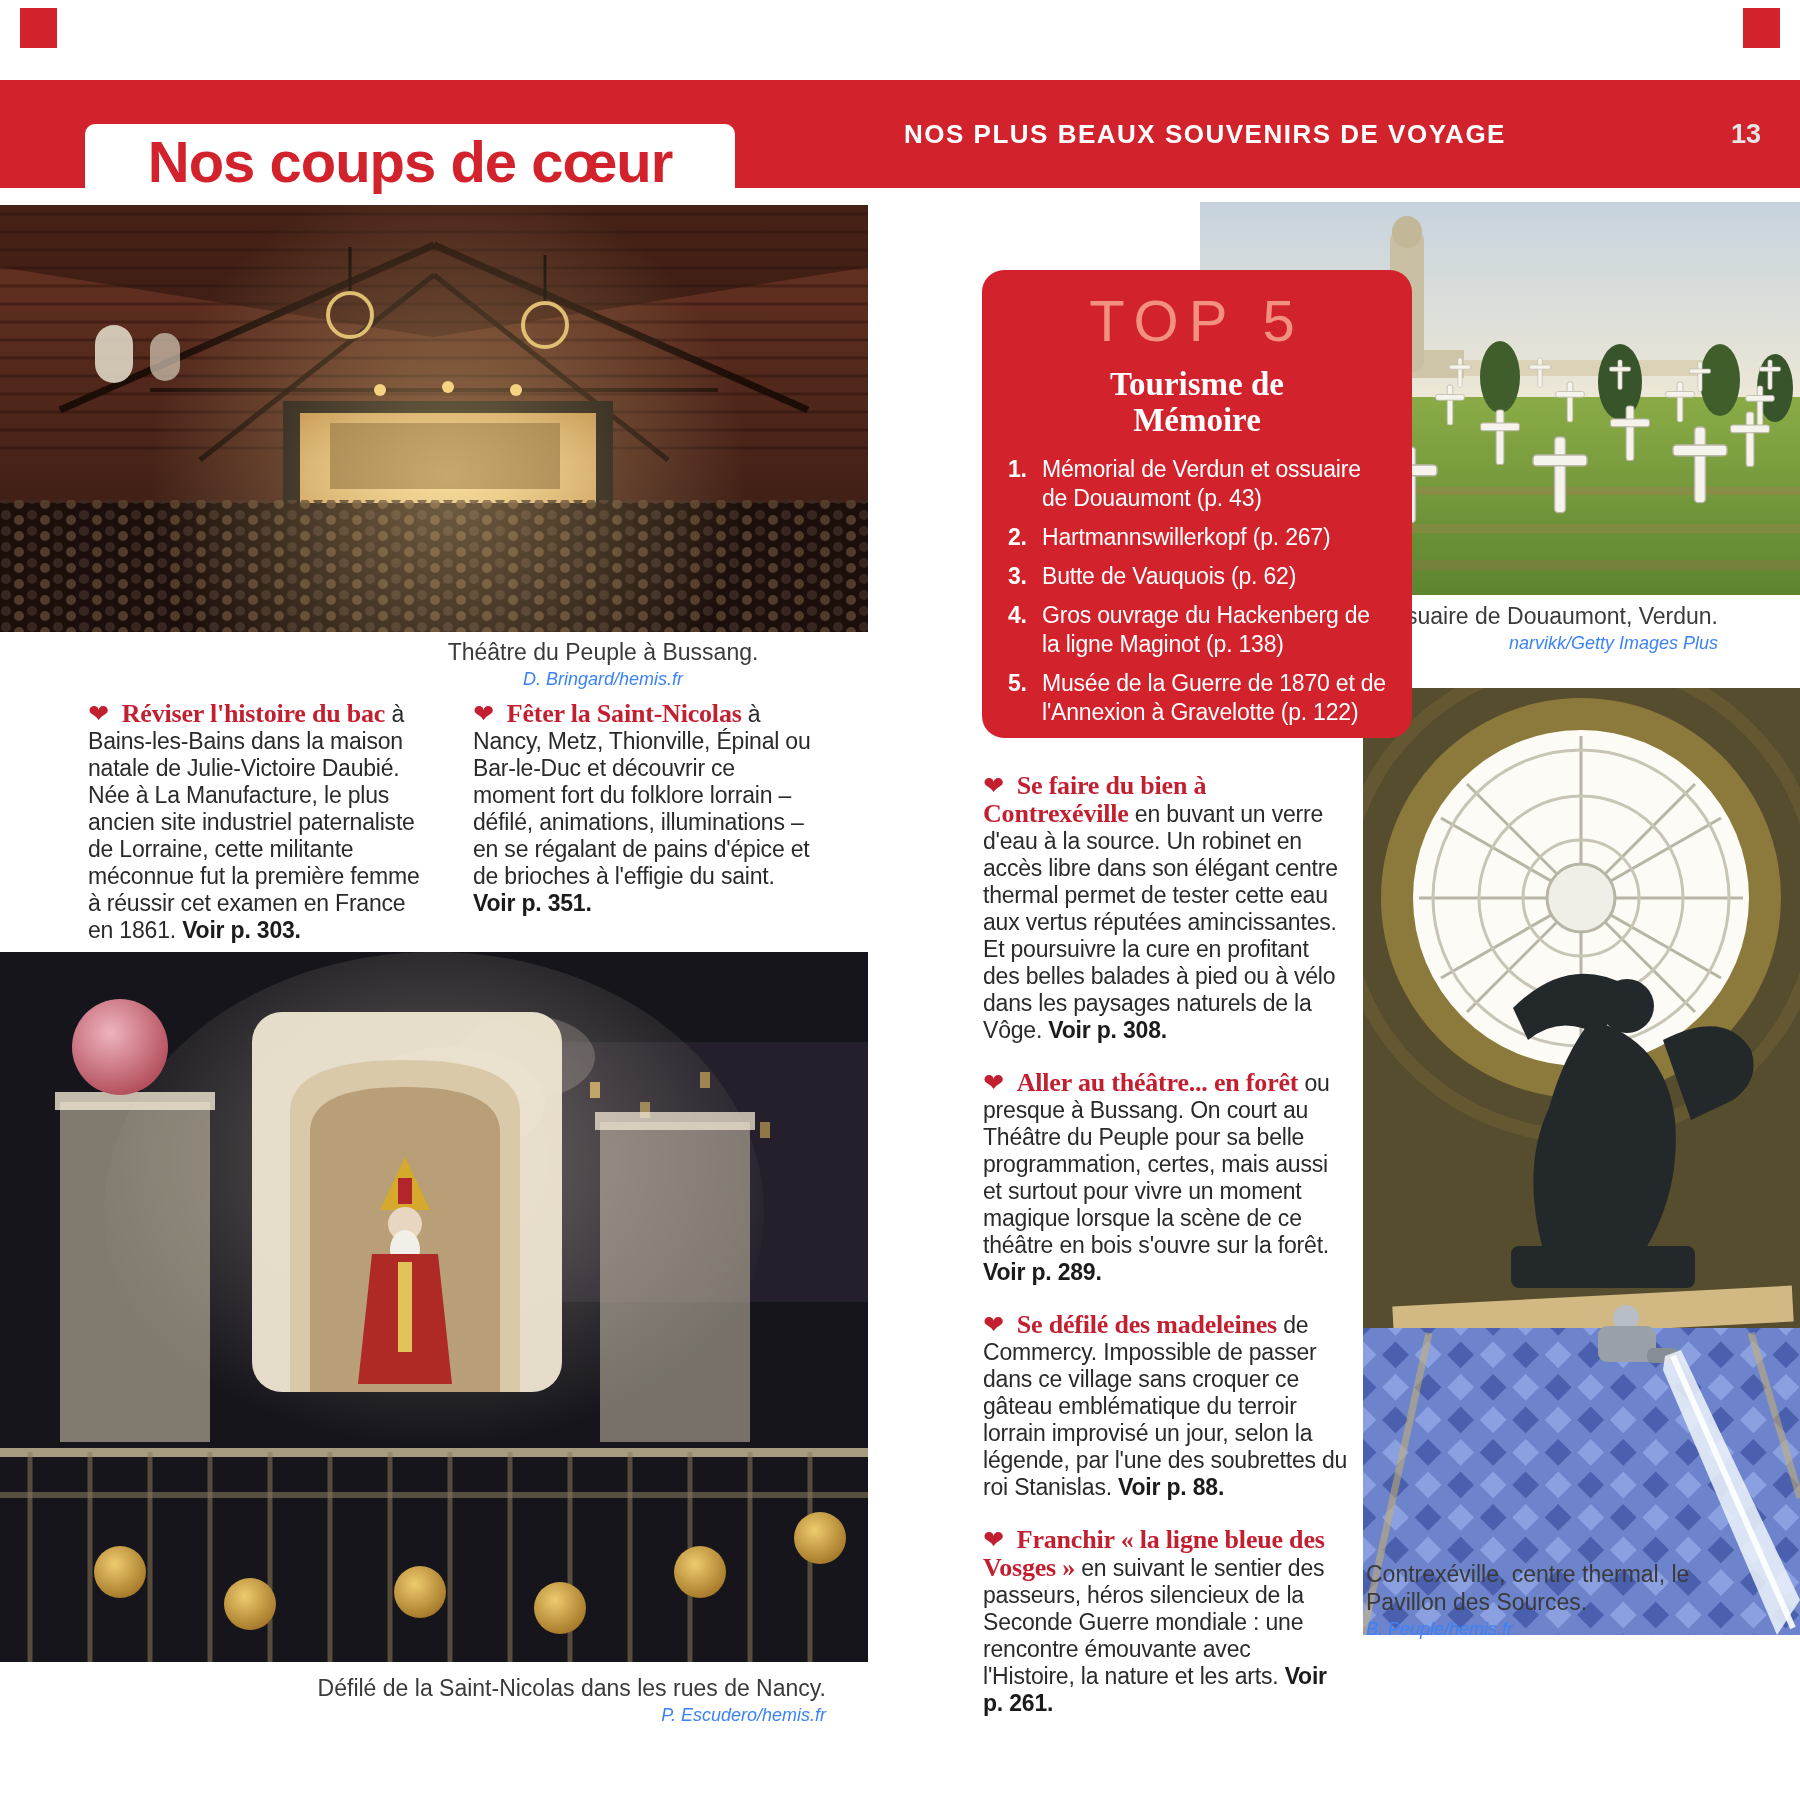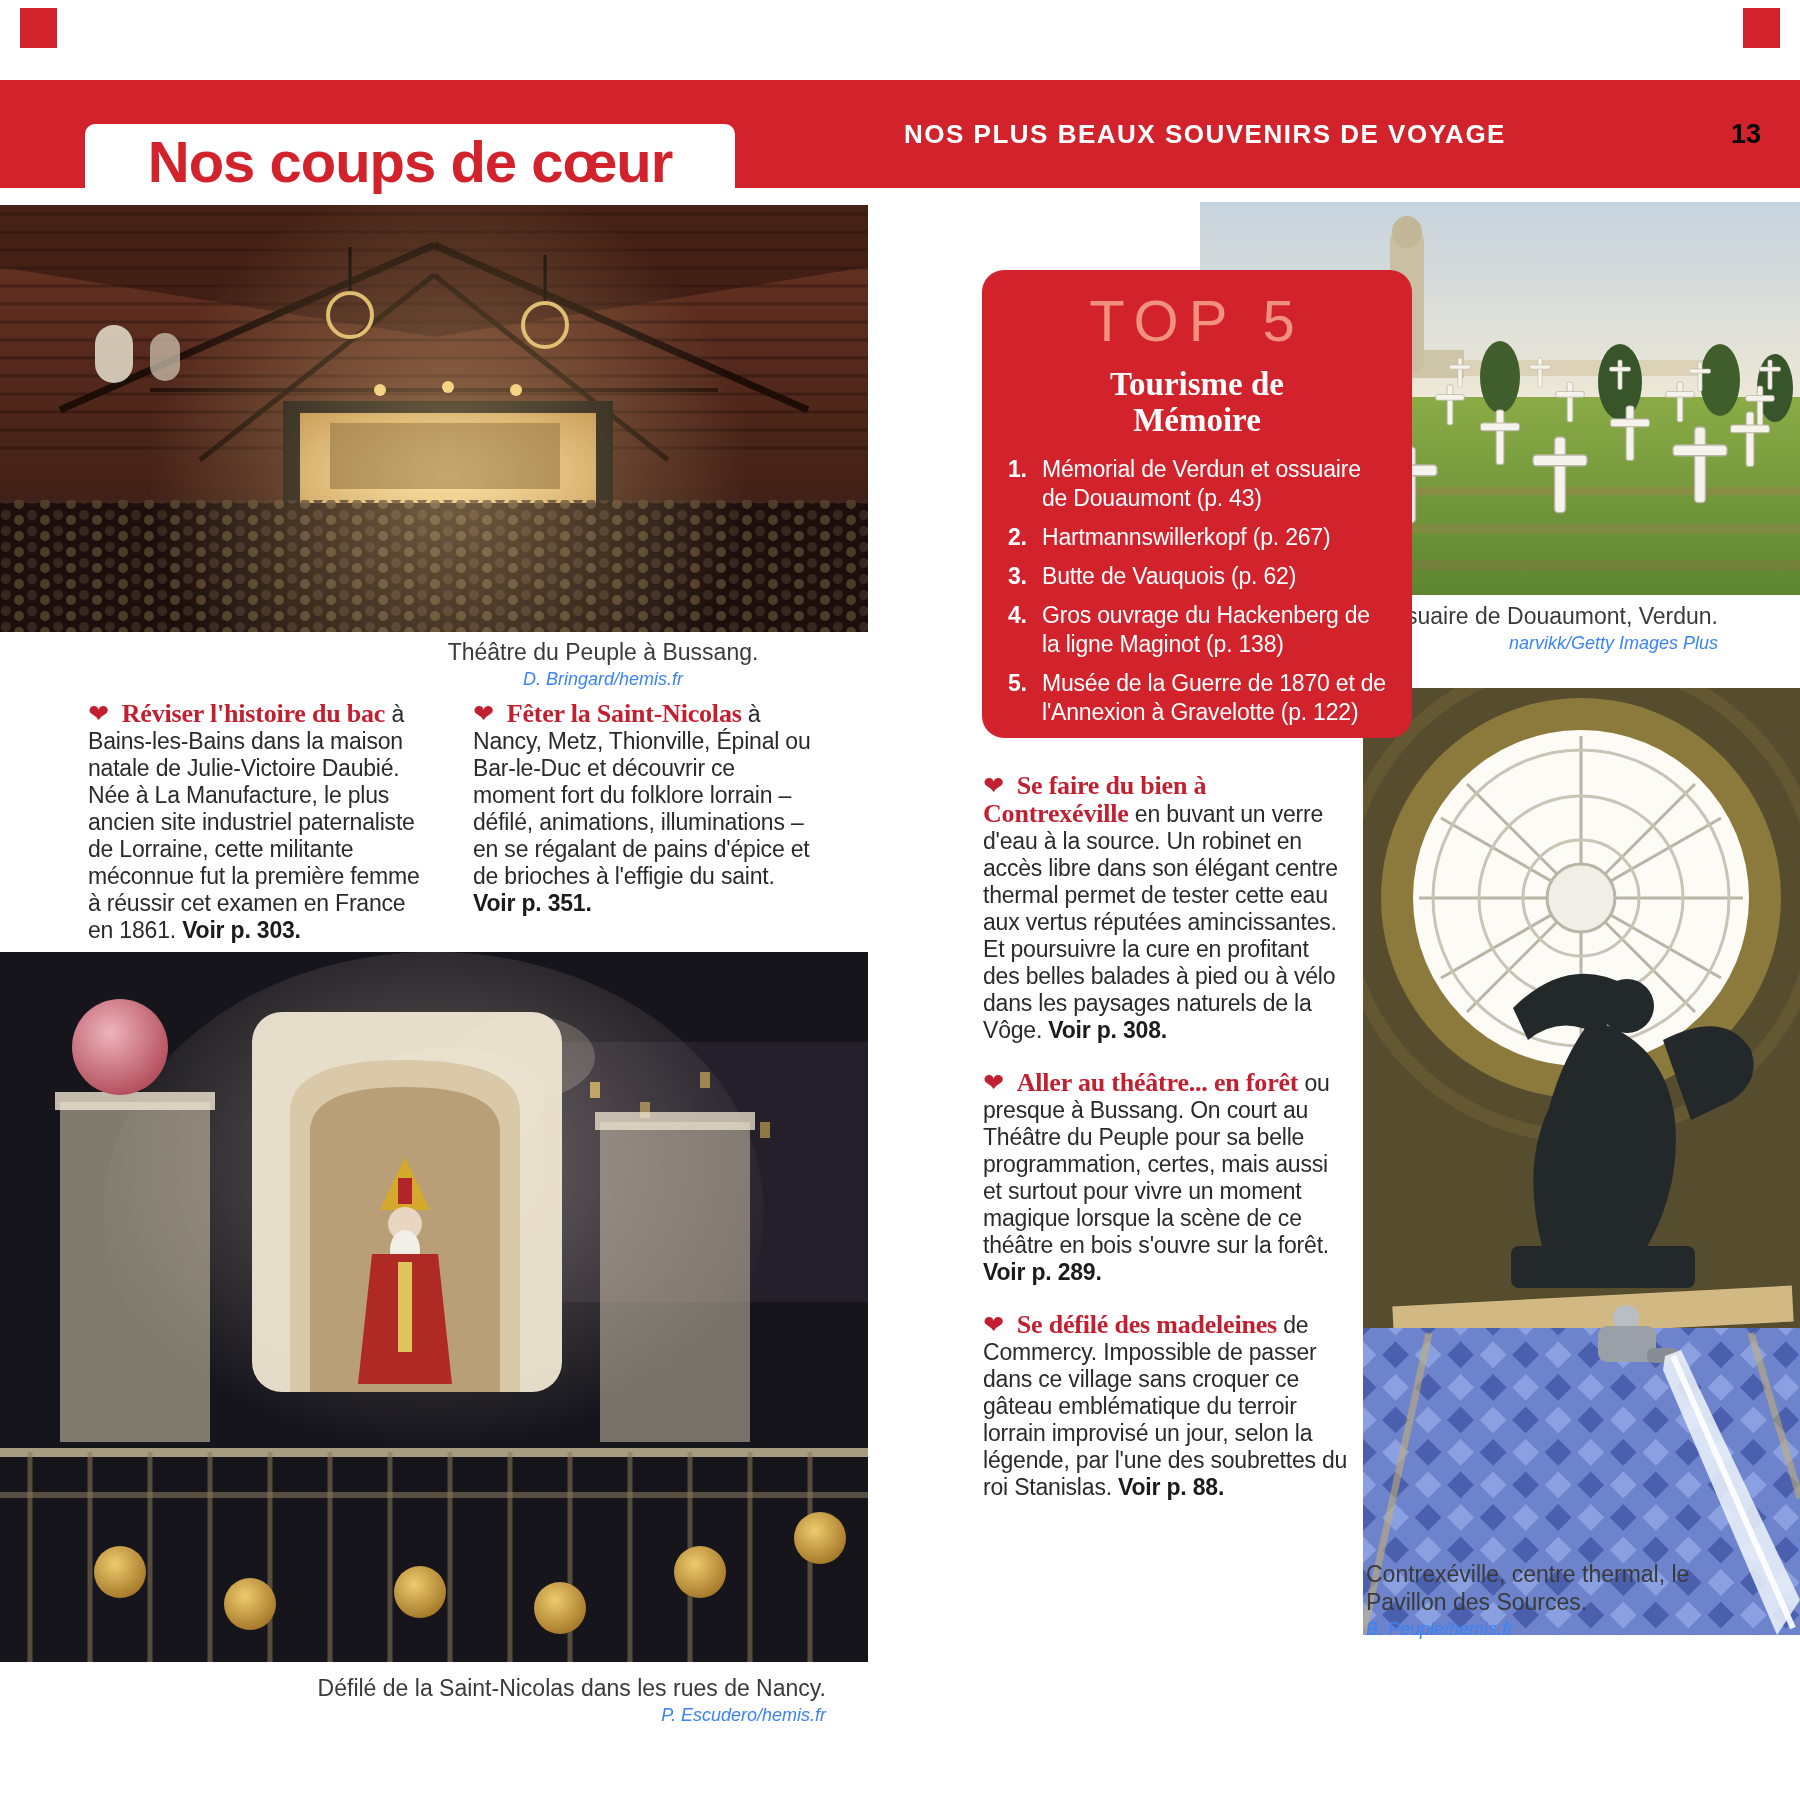--- a/index.html
+++ b/index.html
@@ -15,21 +15,21 @@
   }
   .corner-mark{position:absolute;top:8px;width:37px;height:40px;background:var(--brand-red);}
   .corner-mark.left{left:20px;}
   .corner-mark.right{left:1743px;}
 
   
   .band{position:absolute;left:0;top:80px;width:1800px;height:108px;background:var(--brand-red);z-index:1;}
   .running-head{position:absolute;left:900px;top:0;width:610px;height:108px;display:flex;align-items:center;justify-content:center;
     color:#fff;font-weight:bold;font-size:26px;letter-spacing:1.5px;}
   .page-num{position:absolute;left:1700px;top:0;width:92px;height:108px;display:flex;align-items:center;justify-content:center;
-    color:#000000;font-weight:bold;font-size:27px;}
+    color:#e5e5e5;font-weight:bold;font-size:27px;}
   .title-box{position:absolute;left:85px;top:124px;width:650px;height:74px;background:#ffffff;border-radius:10px;z-index:2;
     display:flex;align-items:center;justify-content:center;}
   .title-box span{color:var(--brand-red);font-weight:800;font-size:58px;letter-spacing:-1px;}
 
   
   .photo{position:absolute;overflow:hidden;}
   .photo svg{display:block;}
   .ph-theatre{left:0;top:205px;width:868px;height:427px;}
   .ph-ossuaire{left:1200px;top:202px;width:600px;height:393px;}
   .ph-nancy{left:0;top:952px;width:868px;height:710px;}
@@ -227,20 +227,21 @@
     <p><span class="heart">❤</span><span class="ftitle">Réviser l'histoire du bac</span> <span>à Bains-les-Bains dans la maison natale de Julie-Victoire Daubié. Née à La Manufacture, le plus ancien site industriel paternaliste de Lorraine, cette militante méconnue fut la première femme à réussir cet examen en France en 1861.</span> <b class="voir">Voir p. 303.</b></p>
   </div>
   <div class="feat colB">
     <p><span class="heart">❤</span><span class="ftitle">Fêter la Saint-Nicolas</span> <span>à Nancy, Metz, Thionville, Épinal ou Bar-le-Duc et découvrir ce moment fort du folklore lorrain – défilé, animations, illuminations – en se régalant de pains d'épice et de brioches à l'effigie du saint.</span> <b class="voir">Voir p. 351.</b></p>
   </div>
 
   <div class="feat midcol">
     <p><span class="heart">❤</span><span class="ftitle">Se faire du bien à Contrexéville</span> <span>en buvant un verre d'eau à la source. Un robinet en accès libre dans son élégant centre thermal permet de tester cette eau aux vertus réputées amincissantes. Et poursuivre la cure en profitant des belles balades à pied ou à vélo dans les paysages naturels de la Vôge.</span> <b class="voir">Voir p. 308.</b></p>
     <p><span class="heart">❤</span><span class="ftitle">Aller au théâtre... en forêt</span> <span>ou presque à Bussang. On court au Théâtre du Peuple pour sa belle programmation, certes, mais aussi et surtout pour vivre un moment magique lorsque la scène de ce théâtre en bois s'ouvre sur la forêt.</span> <b class="voir">Voir p. 289.</b></p>
     <p><span class="heart">❤</span><span class="ftitle">Se défilé des madeleines</span> <span>de Commercy. Impossible de passer dans ce village sans croquer ce gâteau emblématique du terroir lorrain improvisé un jour, selon la légende, par l'une des soubrettes du roi Stanislas.</span> <b class="voir">Voir p. 88.</b></p>
+    <p><span class="heart">❤</span><span class="ftitle">Franchir « la ligne bleue des Vosges »</span> <span>en suivant le sentier des passeurs, héros silencieux de la Seconde Guerre mondiale : une rencontre émouvante avec l'Histoire, la nature et les arts.</span> <b class="voir">Voir p. 261.</b></p>
   </div>
 
   <div class="photo ph-nancy">
     <svg width="868" height="710" viewBox="0 0 868 710">
       <defs>
         <radialGradient id="nGlow" cx="0.5" cy="0.4" r="0.55">
           <stop offset="0" stop-color="#fff4da" stop-opacity="0.35"></stop>
             <stop offset="1" stop-color="#fff4da" stop-opacity="0"></stop>
         </radialGradient>
         <radialGradient id="ballG" cx="0.4" cy="0.35" r="0.8">

